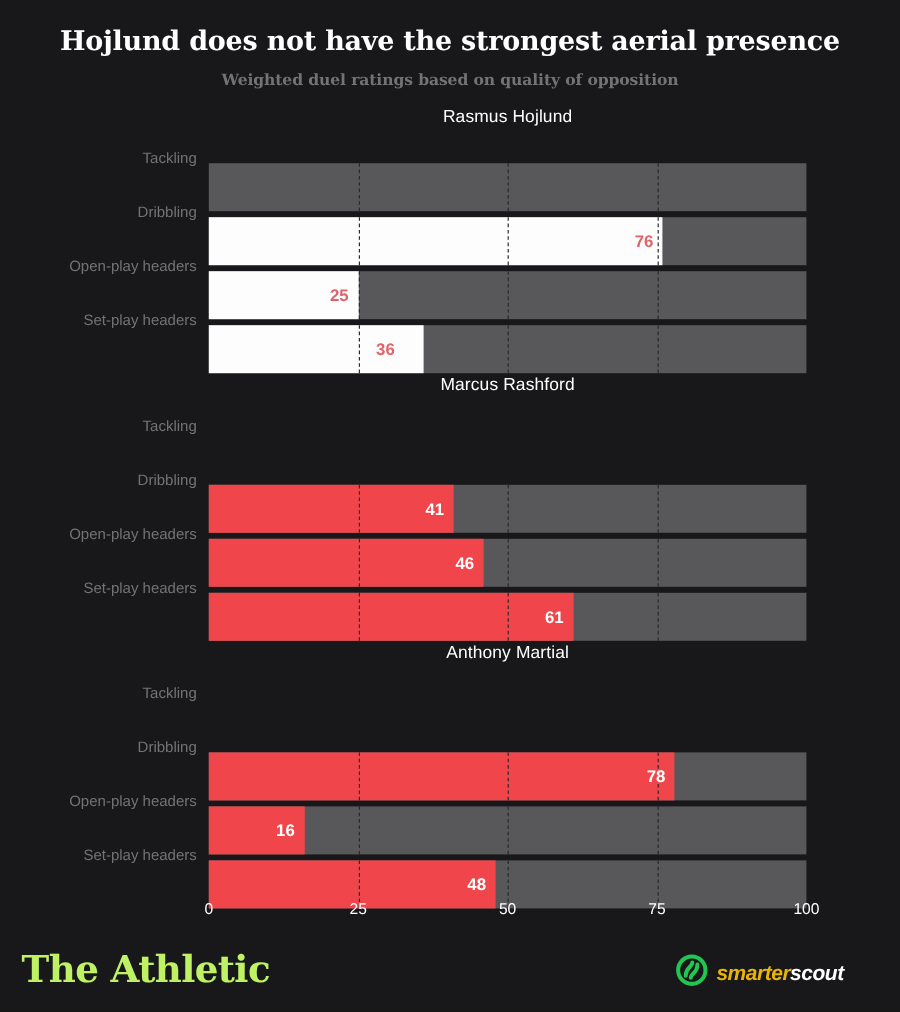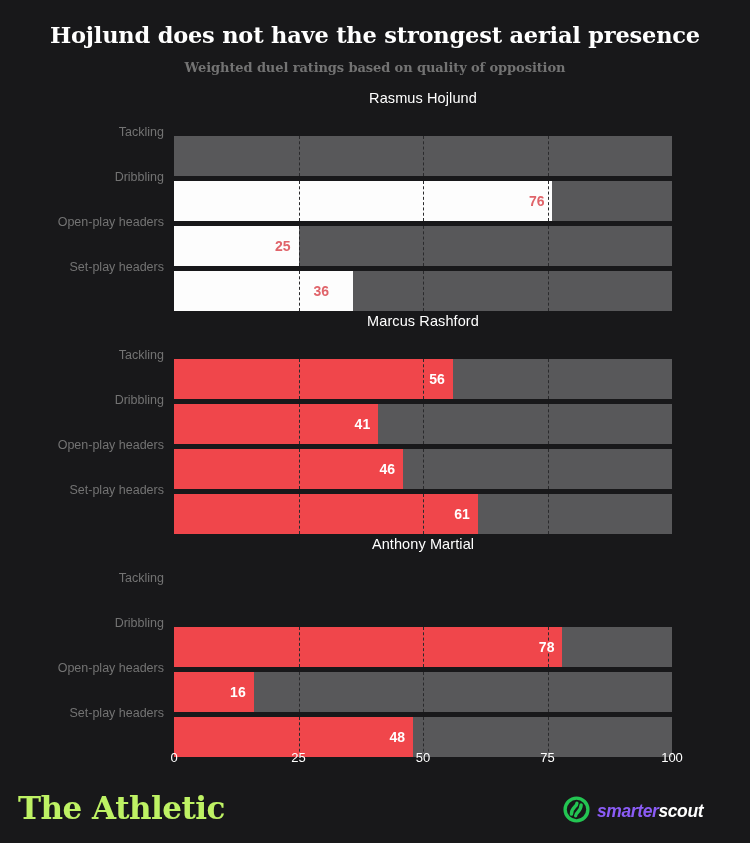--- a/index.html
+++ b/index.html
@@ -164,21 +164,21 @@
     display: flex;
     align-items: center;
     gap: 7px;
   }
   .scout-word {
     font-size: 17.5px;
     font-weight: 700;
     font-style: italic;
     letter-spacing: -0.4px;
   }
-  .scout-word .g { color: #8b5cf6; }
+  .scout-word .g { color: #eab308; }
   .scout-word .w { color: #ffffff; }
 </style>
 </head>
 <body>
 
 <div id="page">
 
   <div class="headline">Hojlund does not have the strongest aerial presence</div>
   <div class="subhead">Weighted duel ratings based on quality of opposition</div>
 
@@ -224,27 +224,20 @@
               <div class="value onlight" style="left: 163px;">36</div>
             </div>
           </div>
         </div>
       </div>
       <div class="panel" style="top: 313px;">
         <div class="panel-title">Marcus Rashford</div>
         <div class="rows">
           <div class="row">
             <div class="row-label">Tackling</div>
-            <div class="track">
-              <div class="fill" style="width: 278.88px;"></div>
-              <div class="gridline" style="left: 124.5px;"></div>
-              <div class="gridline" style="left: 249px;"></div>
-              <div class="gridline" style="left: 373.5px;"></div>
-              <div class="value" style="left: 278.88px;">56</div>
-            </div>
           </div>
           <div class="row">
             <div class="row-label">Dribbling</div>
             <div class="track">
               <div class="fill" style="width: 204.18px;"></div>
               <div class="gridline" style="left: 124.5px;"></div>
               <div class="gridline" style="left: 249px;"></div>
               <div class="gridline" style="left: 373.5px;"></div>
               <div class="value" style="left: 204.18px;">41</div>
             </div>

